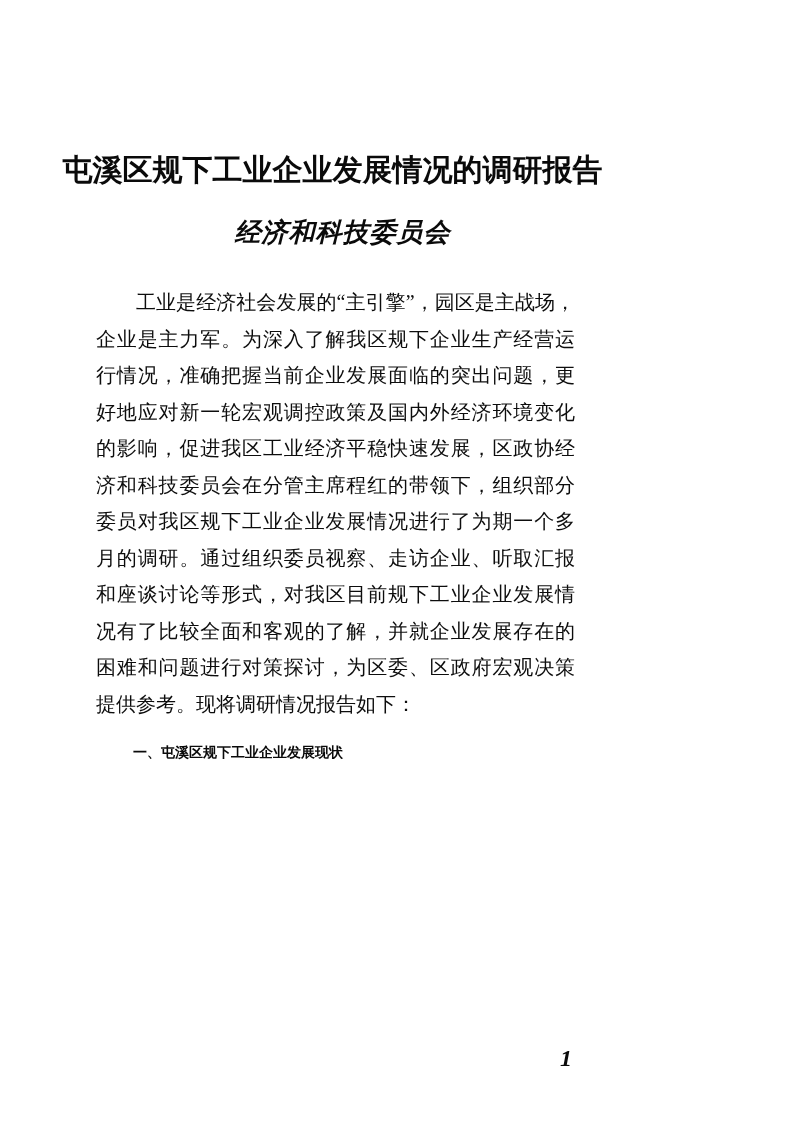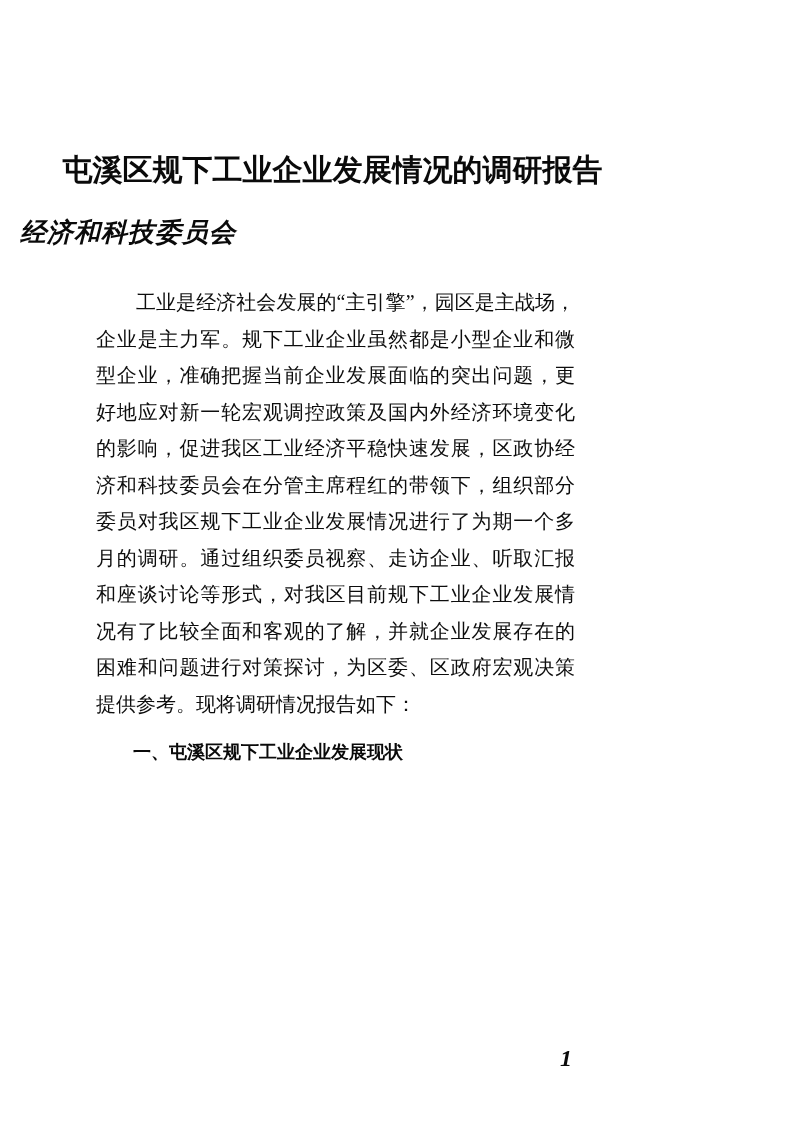--- a/index.html
+++ b/index.html
@@ -22,21 +22,21 @@
     text-align: center;
     font-family: "DejaVu Sans", "Liberation Sans", sans-serif;
     font-weight: bold;
     font-size: 30px;
     line-height: 32px;
     color: #0a0a0a;
     letter-spacing: 0px;
   }
   .doc-author {
     margin: 32px 0 0 0;
-    text-align: left;
+    text-align: center;
     font-family: "Liberation Serif", "DejaVu Serif", serif;
     font-style: italic;
     font-weight: 600;
     font-size: 26px;
     line-height: 30px;
     letter-spacing: 1px;
     color: #0a0a0a;
     padding-left: 20px;
   }
   .doc-body {
@@ -49,21 +49,21 @@
   }
   .para {
     margin: 0;
     text-indent: 2em;
   }
   .section-heading {
     margin: 12px 0 17px 0;
     padding-left: 37px;
     font-family: "DejaVu Sans", "Liberation Sans", sans-serif;
     font-weight: bold;
-    font-size: 18px;
+    font-size: 14px;
     line-height: 36.5px;
     text-align: left;
     color: #0a0a0a;
   }
   .page-number {
     position: absolute;
     top: 1044px;
     right: 93px;
     font-family: "Liberation Serif", "DejaVu Serif", serif;
     font-style: italic;
@@ -77,21 +77,21 @@
 <body>
 
 <div class="page">
 
   <h1 class="doc-title">屯溪区规下工业企业发展情况的调研报告</h1>
 
   <div class="doc-author">经济和科技委员会</div>
 
   <div class="doc-body">
 
-    <p class="para">工业是经济社会发展的“主引擎”，园区是主战场，企业是主力军。规下工业企业虽然都是小型企业和微型企业，准确把握当前企业发展面临的突出问题，更好地应对新一轮宏观调控政策及国内外经济环境变化的影响，促进我区工业经济平稳快速发展，区政协经济和科技委员会在分管主席程红的带领下，组织部分委员对我区规下工业企业发展情况进行了为期一个多月的调研。通过组织委员视察、走访企业、听取汇报和座谈讨论等形式，对我区目前规下工业企业发展情况有了比较全面和客观的了解，并就企业发展存在的困难和问题进行对策探讨，为区委、区政府宏观决策提供参考。现将调研情况报告如下：</p>
+    <p class="para">工业是经济社会发展的“主引擎”，园区是主战场，企业是主力军。为深入了解我区规下企业生产经营运行情况，准确把握当前企业发展面临的突出问题，更好地应对新一轮宏观调控政策及国内外经济环境变化的影响，促进我区工业经济平稳快速发展，区政协经济和科技委员会在分管主席程红的带领下，组织部分委员对我区规下工业企业发展情况进行了为期一个多月的调研。通过组织委员视察、走访企业、听取汇报和座谈讨论等形式，对我区目前规下工业企业发展情况有了比较全面和客观的了解，并就企业发展存在的困难和问题进行对策探讨，为区委、区政府宏观决策提供参考。现将调研情况报告如下：</p>
 
     <h2 class="section-heading">一、屯溪区规下工业企业发展现状</h2>
 
 
 
   </div>
 
   <div class="page-number">1</div>
 
 </div>

